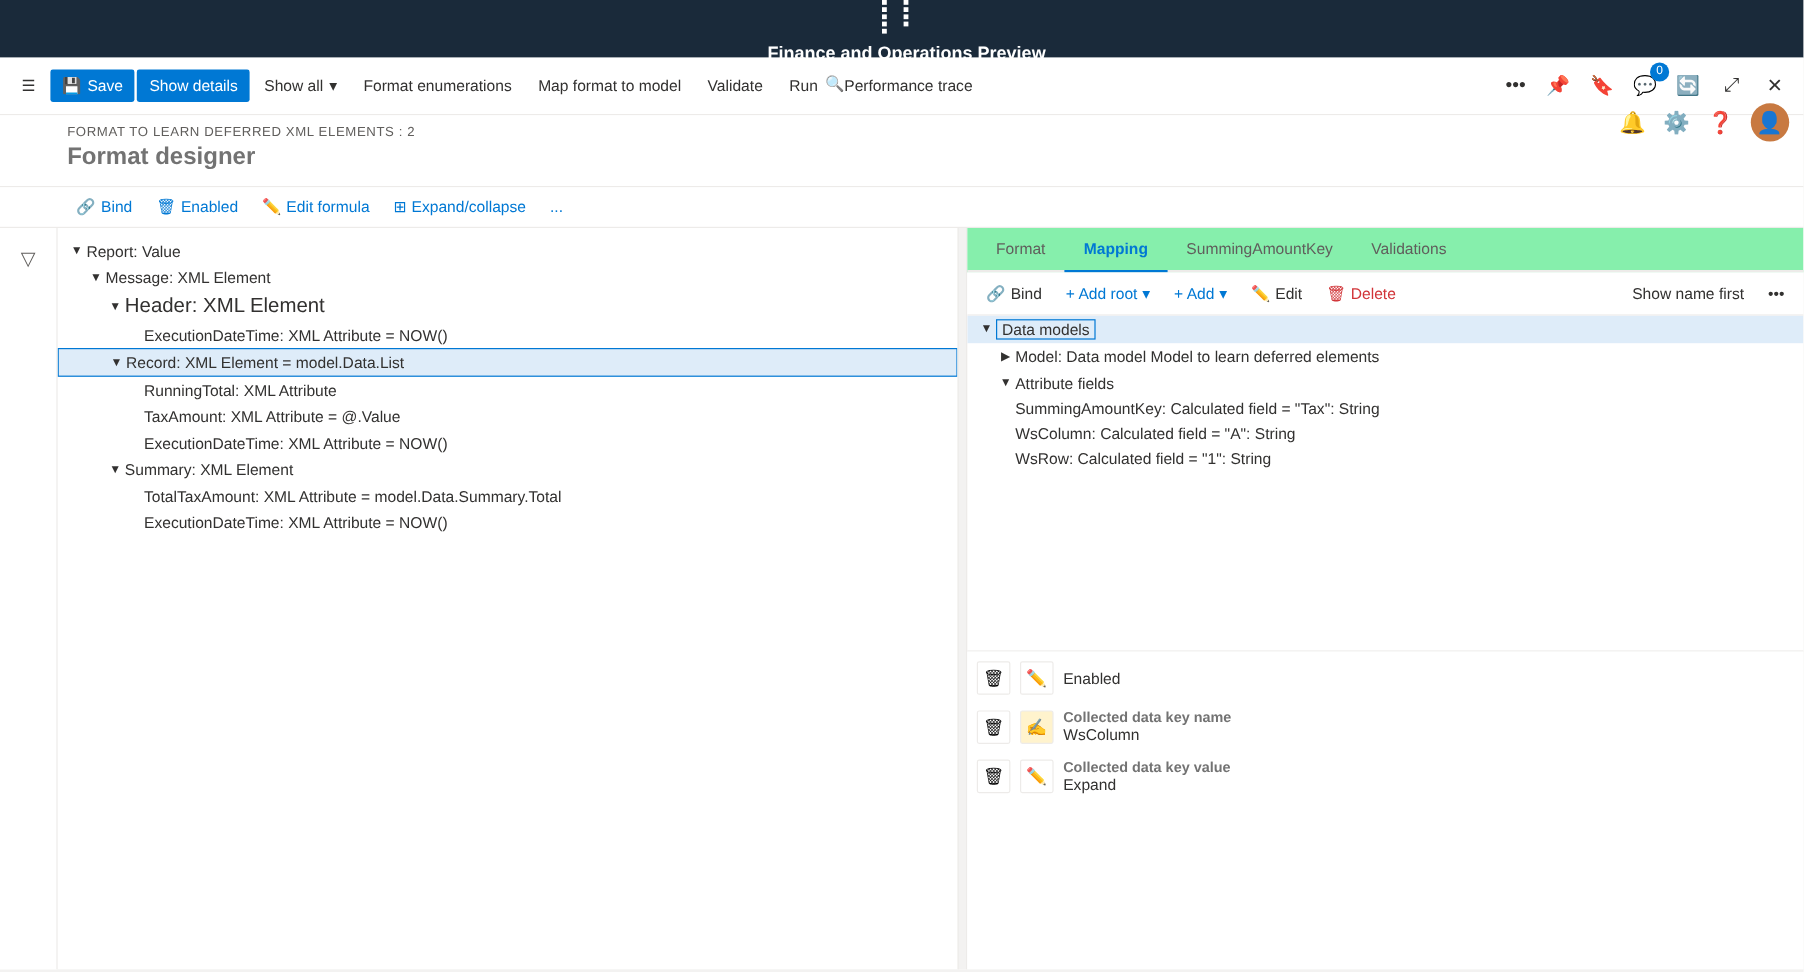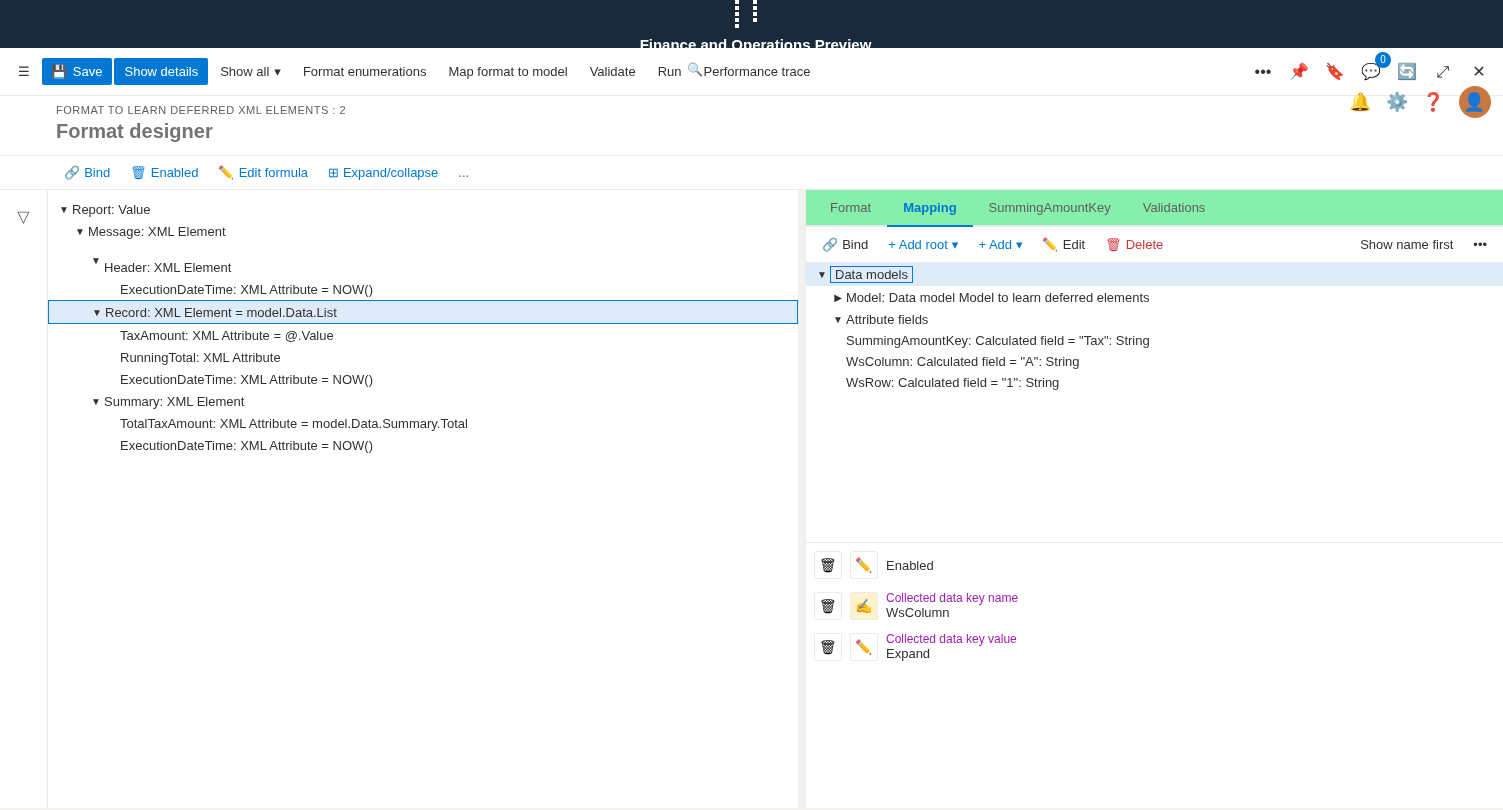--- a/index.html
+++ b/index.html
@@ -154,21 +154,21 @@
       font-size: 13px;
     }
     .model-item.selected { background: #deecf9; }
     .model-item.data-models-header { background: #deecf9; font-weight: 400; }
 
     
     .properties-panel { flex: 1; overflow-y: auto; background: white; padding: 8px; }
     .prop-row { display: flex; align-items: center; gap: 8px; margin-bottom: 12px; }
     .prop-delete-btn { width: 28px; height: 28px; display: flex; align-items: center; justify-content: center; border: 1px solid #edebe9; background: white; cursor: pointer; border-radius: 2px; font-size: 14px; }
     .prop-edit-btn { width: 28px; height: 28px; display: flex; align-items: center; justify-content: center; border: 1px solid #edebe9; background: white; cursor: pointer; border-radius: 2px; font-size: 14px; }
-    .prop-label { font-size: 12px; color: #a21caf; }
+    .prop-label { font-size: 12px; color: #737373; font-weight: bold; }
     .prop-value { font-size: 13px; color: #323130; }
 
     
     ::-webkit-scrollbar { width: 6px; height: 6px; }
     ::-webkit-scrollbar-track { background: #f3f2f1; }
     ::-webkit-scrollbar-thumb { background: #c8c6c4; border-radius: 3px; }
   </style>
 </head>
 <body>
 
@@ -296,37 +296,37 @@
     <div class="tree-item" style="padding-left: 8px;">
           <span class="tree-toggle">▼</span>
           <span style="font-size: 13px;">Report: Value</span>
         </div>
         <div class="tree-item" style="padding-left: 24px;">
           <span class="tree-toggle">▼</span>
           <span style="font-size: 13px;">Message: XML Element</span>
         </div>
         <div class="tree-item" style="padding-left: 40px;">
           <span class="tree-toggle">▼</span>
-          <span style="font-size: 13px; margin-top: 15px;">Header: XML Element</span>
+          <span style="font-size: 17px;">Header: XML Element</span>
         </div>
         <div class="tree-item" style="padding-left: 56px;">
           <span class="tree-toggle"></span>
           <span style="font-size: 13px;">ExecutionDateTime: XML Attribute = NOW()</span>
         </div>
         <div class="tree-item selected-outline" style="padding-left: 40px;">
           <span class="tree-toggle">▼</span>
           <span style="font-size: 13px;">Record: XML Element = model.Data.List</span>
         </div>
         <div class="tree-item" style="padding-left: 56px;">
           <span class="tree-toggle"></span>
+          <span style="font-size: 13px;">RunningTotal: XML Attribute</span>
+        </div>
+        <div class="tree-item" style="padding-left: 56px;">
+          <span class="tree-toggle"></span>
           <span style="font-size: 13px;">TaxAmount: XML Attribute = @.Value</span>
-        </div>
-        <div class="tree-item" style="padding-left: 56px;">
-          <span class="tree-toggle"></span>
-          <span style="font-size: 13px;">RunningTotal: XML Attribute</span>
         </div>
         <div class="tree-item" style="padding-left: 56px;">
           <span class="tree-toggle"></span>
           <span style="font-size: 13px;">ExecutionDateTime: XML Attribute = NOW()</span>
         </div>
         <div class="tree-item" style="padding-left: 40px;">
           <span class="tree-toggle">▼</span>
           <span style="font-size: 13px;">Summary: XML Element</span>
         </div>
         <div class="tree-item" style="padding-left: 56px;">

